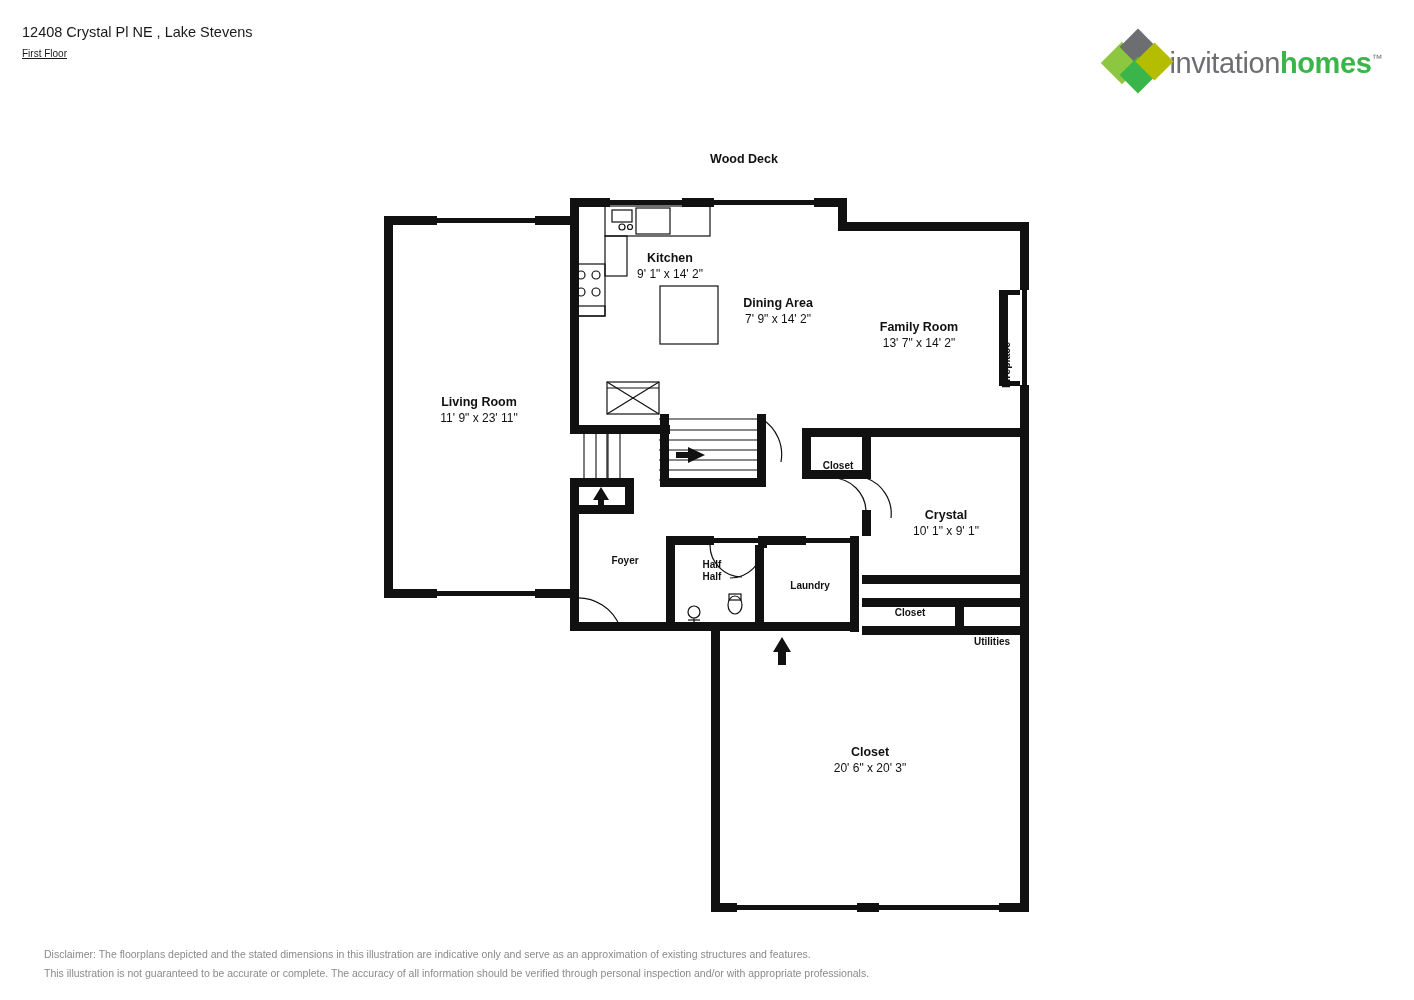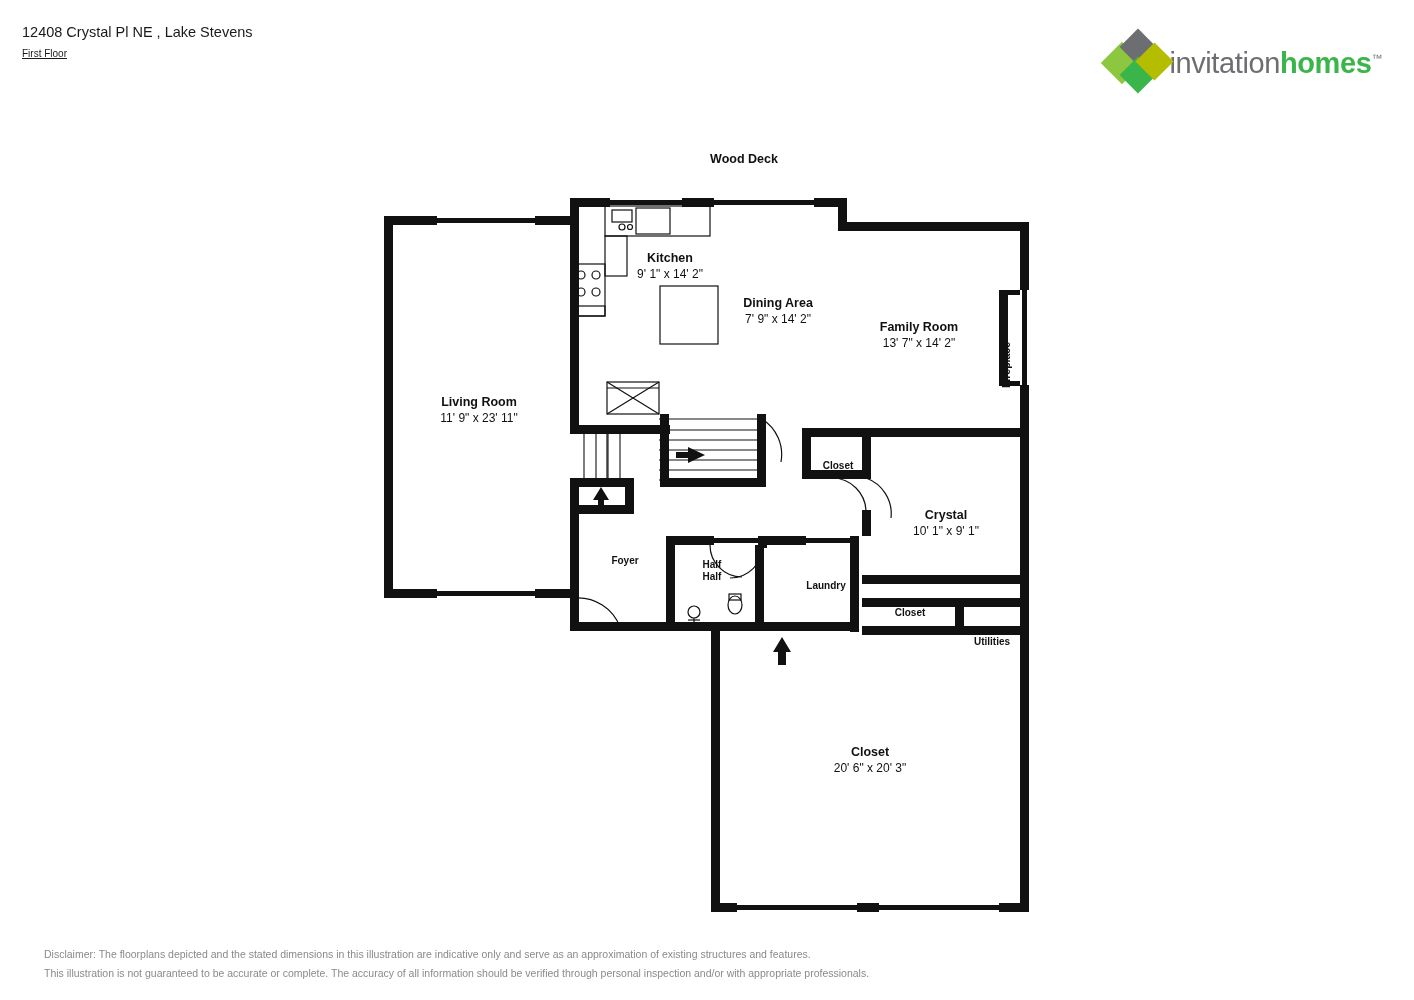--- a/index.html
+++ b/index.html
@@ -309,21 +309,21 @@
 
 <div class="lbl small" style="left:625px; top:555px;">
   <span>Foyer</span>
 </div>
 
 <div class="lbl small" style="left:712px; top:559px; line-height:1.15;">
   <span>Half</span><br>
   <span>Half</span>
 </div>
 
-<div class="lbl small" style="left:810px; top:580px;margin-left:16px;">
+<div class="lbl small" style="left:810px; top:580px;">
   <span>Laundry</span>
 </div>
 
 <div class="lbl small" style="left:910px; top:607px;">
   <span>Closet</span>
 </div>
 
 <div class="lbl small" style="left:992px; top:608px;margin-top:28px;">
   <span>Utilities</span>
 </div>

